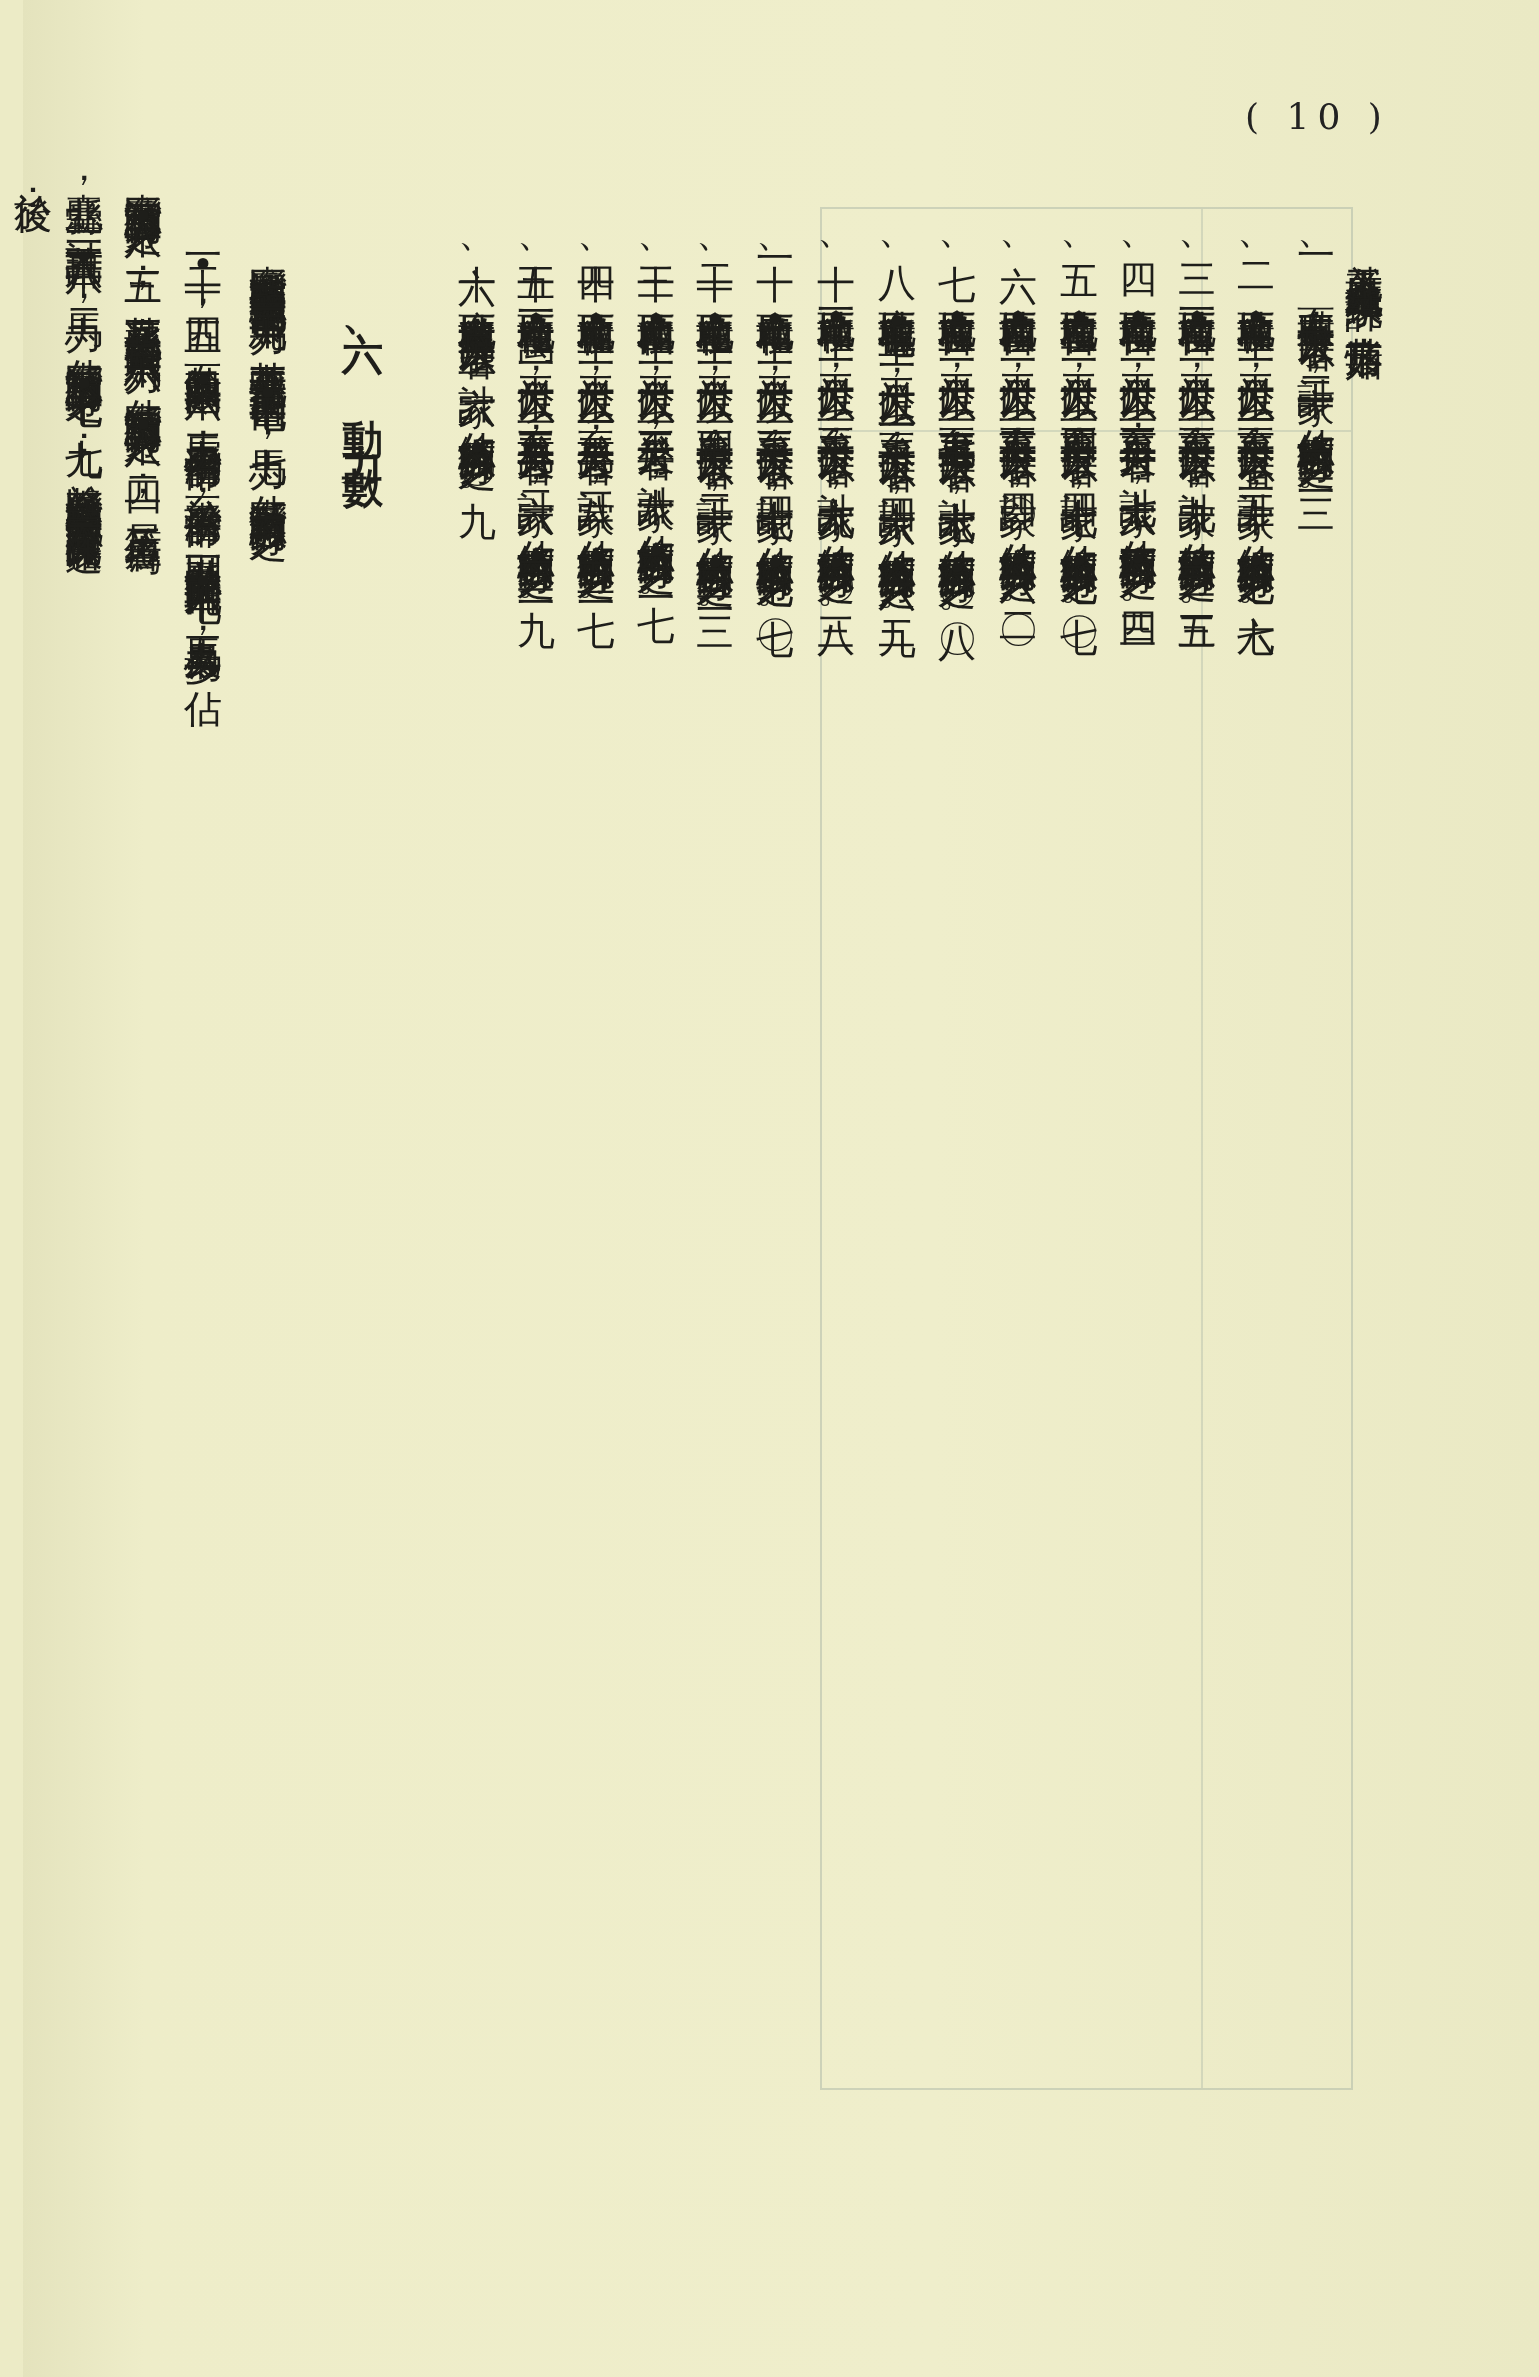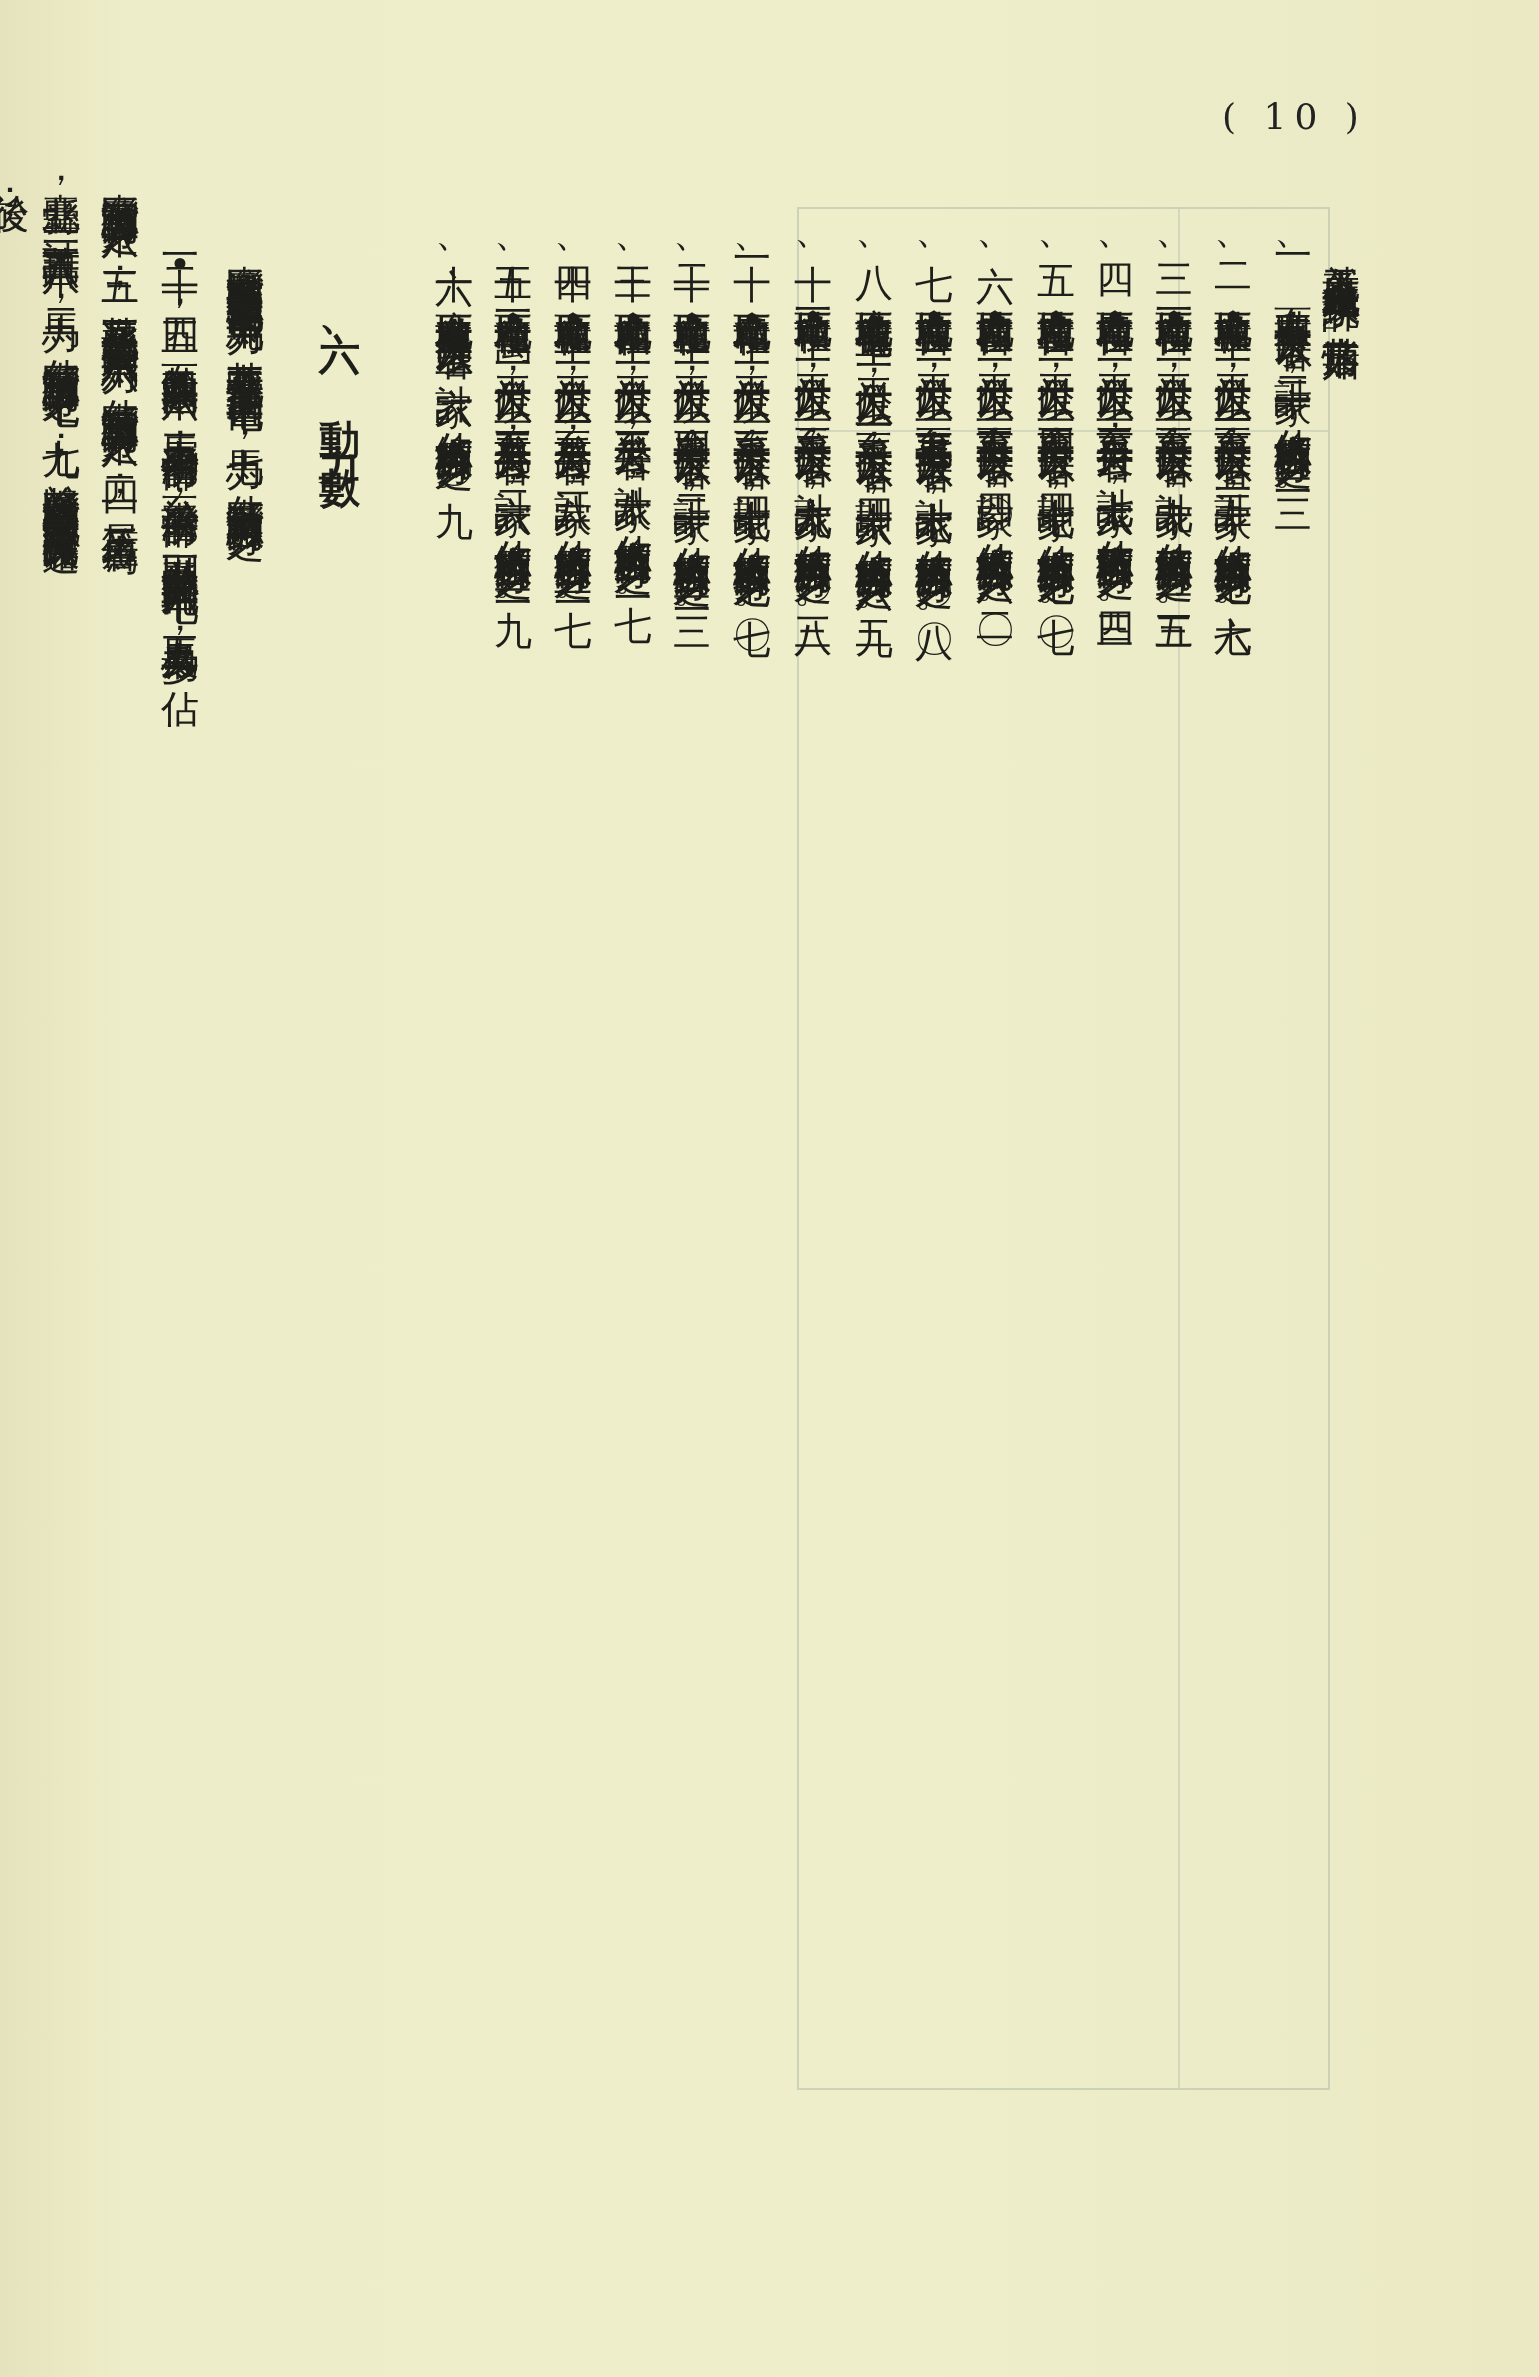--- a/index.html
+++ b/index.html
@@ -3,21 +3,21 @@
 <meta charset="utf-8">
 <style>
   html, body { margin: 0; padding: 0; }
   body {
     width: 1539px; height: 2377px; overflow: hidden;
     background: #ecebc6;
     position: relative;
     font-family: "DejaVu Serif", "Liberation Serif", serif;
     color: #1e1e1a;
   }
-  .page { position: absolute; inset: 0; background: linear-gradient(90deg, #e4e3bd 0%, #eeedc9 8%, #efeecb 60%, #eae9c4 100%); }
+  .page { position: absolute; inset: 0; background: linear-gradient(90deg, #e4e3bd 0%, #eeedc9 8%, #efeecb 60%, #eae9c4 100%); margin-left: 23px; }
   .bleed-table {
     position: absolute; left: 797px; top: 207px; width: 529px; height: 1879px;
     border: 2.4px solid rgba(120,140,140,0.28);
     pointer-events: none;
   }
   .bleed-table::before {
     content: ""; position: absolute; left: 379px; top: 0; width: 1.6px; height: 100%;
     background: rgba(120,140,140,0.22);
   }
   .bleed-table::after {

